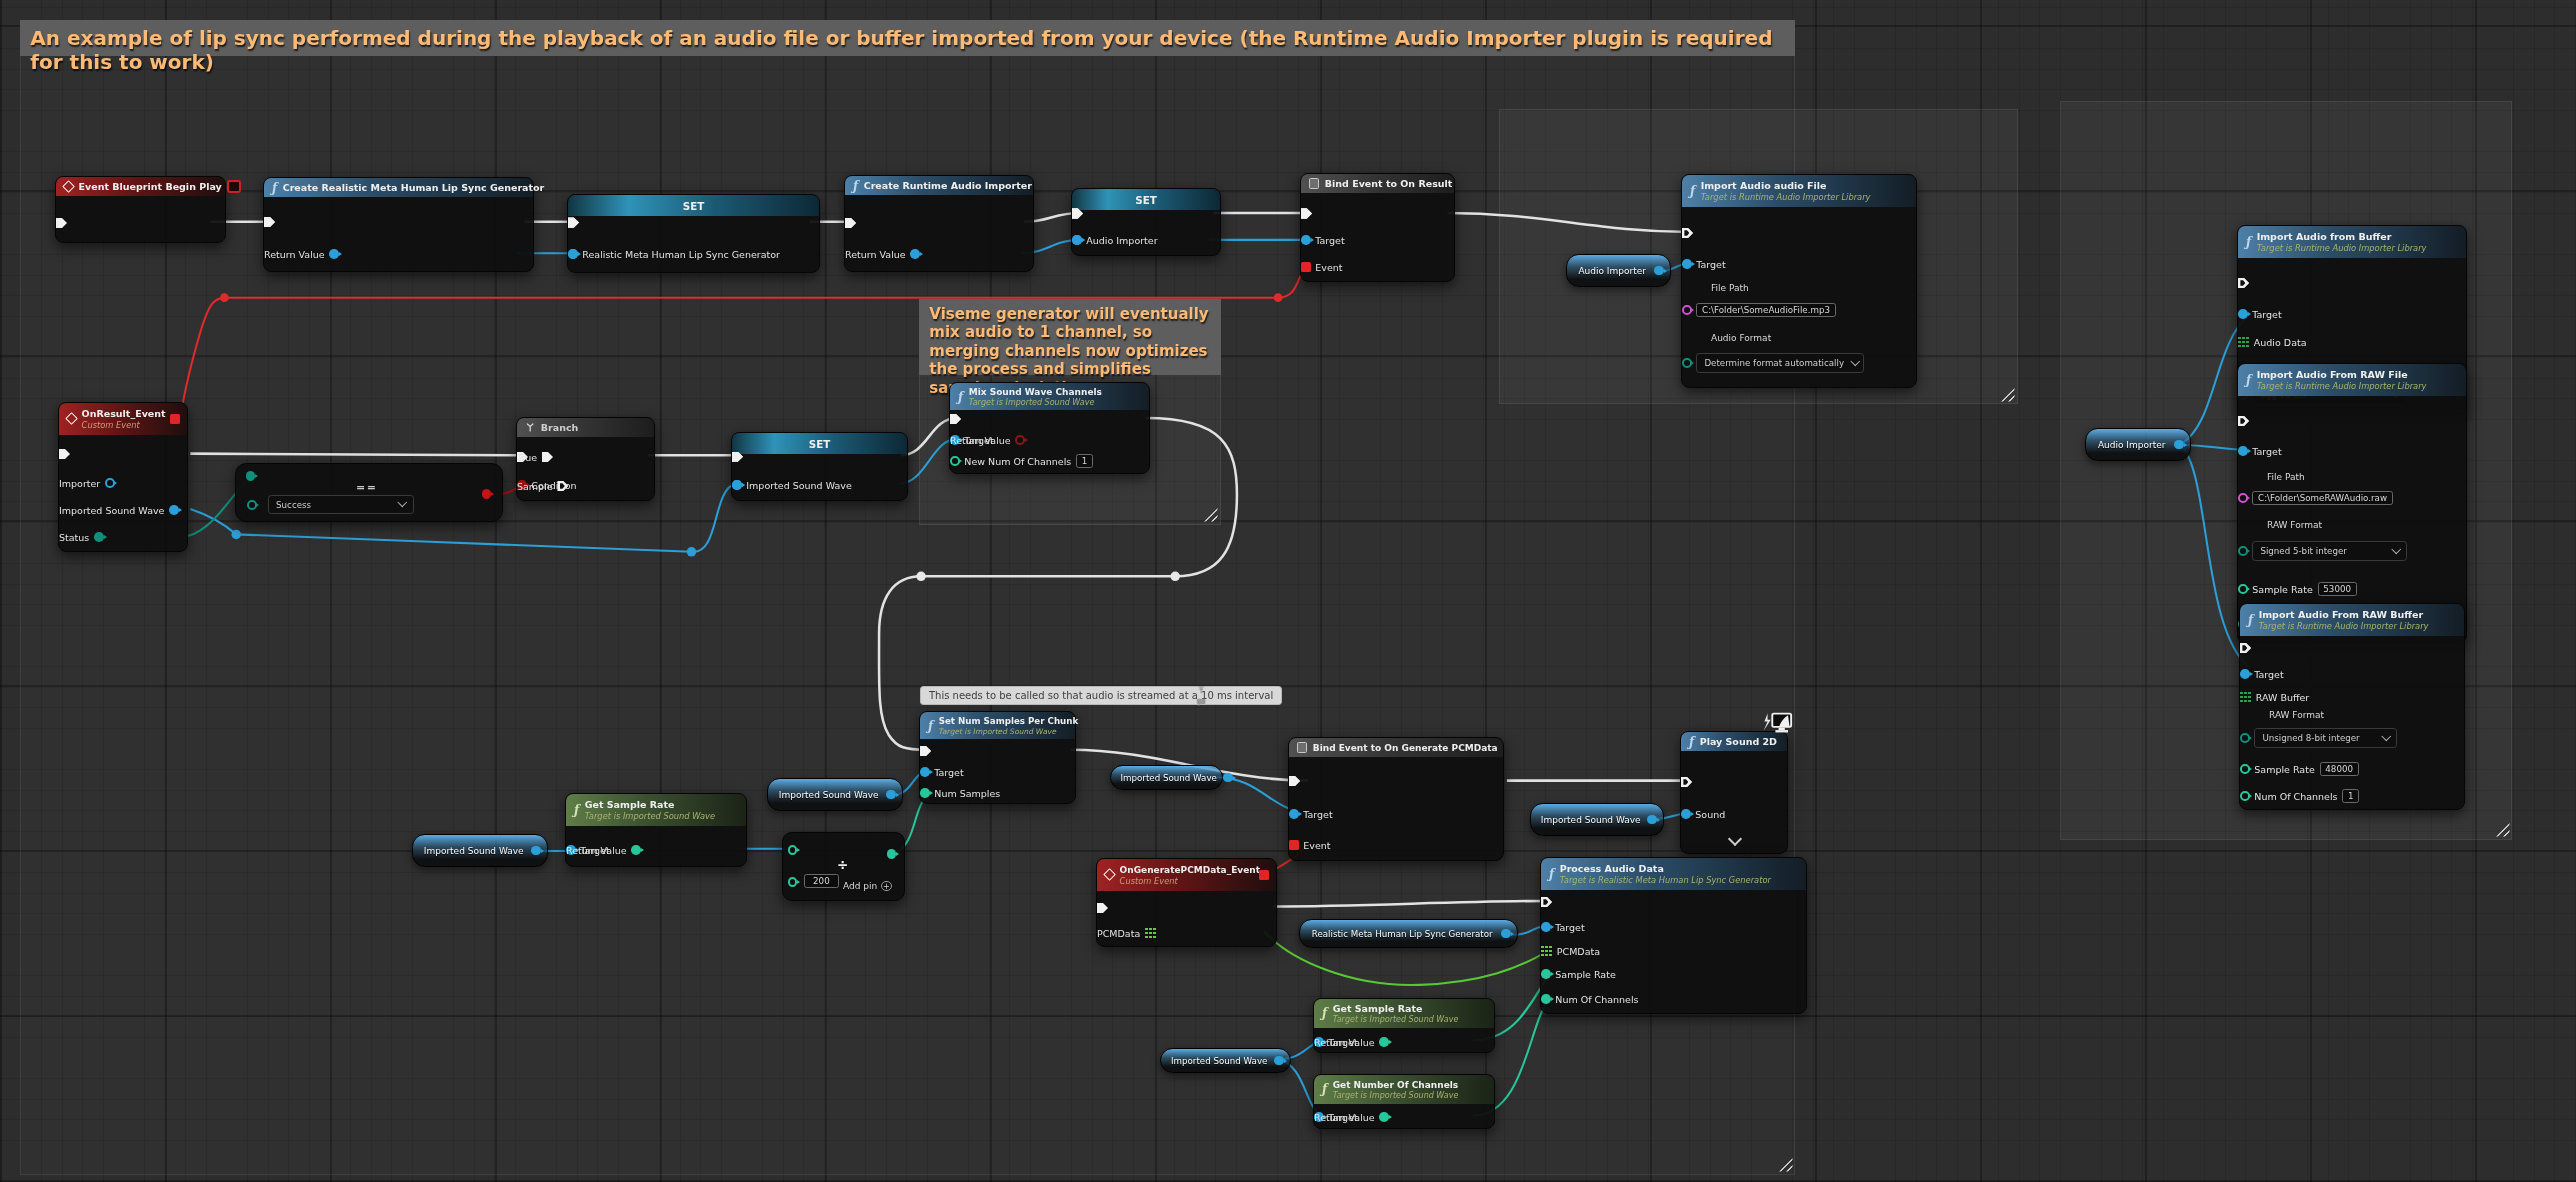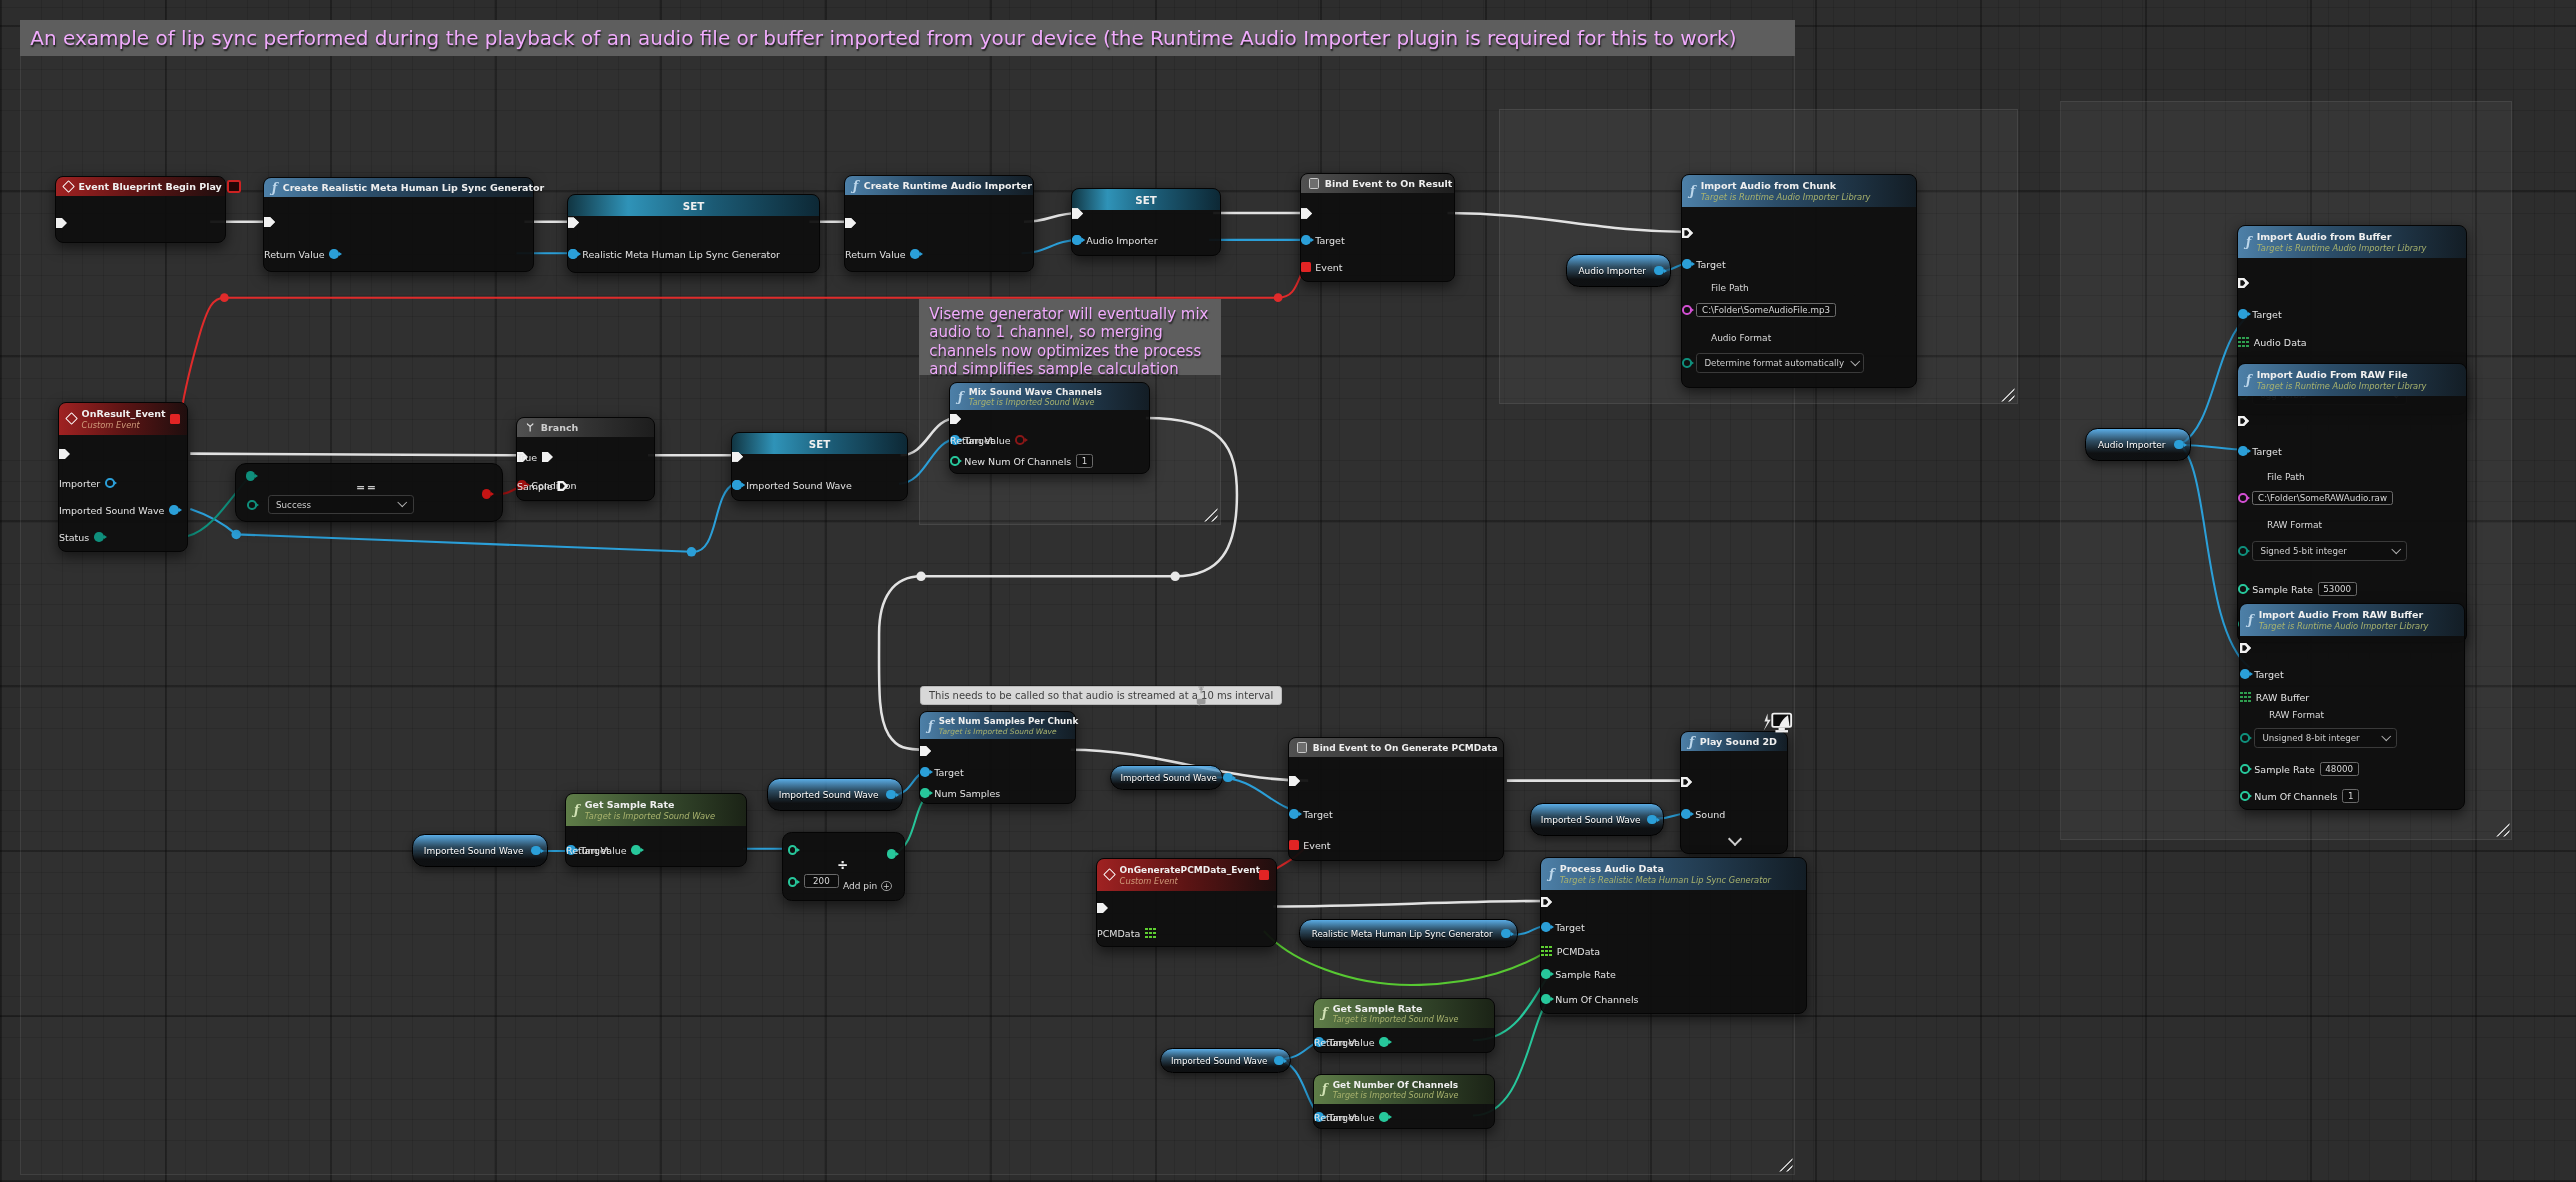--- a/index.html
+++ b/index.html
@@ -6,21 +6,21 @@
   #canvas{position:relative;width:2576px;height:1182px;overflow:hidden;
     font-family:"DejaVu Sans","Liberation Sans",sans-serif;
     background-color:#2d2d2d;
     background-image:
       repeating-linear-gradient(0deg, rgba(0,0,0,.30) 0 1.6px, transparent 1.6px 165px),
       repeating-linear-gradient(90deg, rgba(0,0,0,.30) 0 1.6px, transparent 1.6px 165px),
       repeating-linear-gradient(0deg, rgba(0,0,0,.12) 0 0.8px, transparent 0.8px 20.6px),
       repeating-linear-gradient(90deg, rgba(0,0,0,.12) 0 0.8px, transparent 0.8px 20.6px);}
   .cbody{position:absolute;background:rgba(255,255,255,.045);border:0.8px solid rgba(255,255,255,.08);z-index:1;box-sizing:border-box}
   .cbody.faint{background:rgba(255,255,255,.015)}
-  .cbar{position:absolute;background:#5e5e5e;color:#f0abfc;font-weight:normal;padding:5.5px 10.3px;line-height:1.24;
+  .cbar{position:absolute;background:#5e5e5e;color:#fdba74;font-weight:bold;padding:5.5px 10.3px;line-height:1.24;
         text-shadow:0.8px 1.6px 1.6px rgba(0,0,0,.75);box-sizing:border-box;z-index:1}
   .handle{position:absolute;width:13.5px;height:13.5px;z-index:1;clip-path:polygon(100% 0,100% 100%,0 100%);
         background:repeating-linear-gradient(135deg,#cfcfcf 0 1.6px,transparent 1.6px 4.8px)}
   svg.wires{position:absolute;left:0;top:0;z-index:2;pointer-events:none}
   .node{position:absolute;background:rgba(14,14,14,.94);border:0.8px solid #050505;border-radius:8px;
         box-shadow:0 4.8px 12.7px rgba(0,0,0,.55);z-index:3;box-sizing:border-box}
   .hdr{position:relative;display:flex;align-items:center;gap:5.5px;padding:0 8px;border-radius:7.1px 7.1px 0 0;
        color:#efefef;font-weight:bold;font-size:9.5px;white-space:nowrap;box-sizing:border-box}
   .hdr .sub{display:block;font-style:italic;font-weight:normal;font-size:8.3px;color:#a9b36e;margin-top:0.8px}
   .h1{height:19px}.h2{height:32px}
@@ -248,21 +248,21 @@
   </div>
 
   <div class="cap" style="left:1566px;top:254px;width:105px;height:33px">
     <span class="lb">Audio Importer</span>
       <span class="pc f cblue"></span>
     </div>
 
   <div class="node" style="left:1681px;top:174px;width:236px;height:214px">
     <div class="hdr h-fn h2">
         <span class="fico">ƒ</span>
-      <span><span>Import Audio from Chunk</span>
+      <span><span>Import Audio audio File</span>
       <span class="sub">Target is Runtime Audio Importer Library</span></span>
       </div>
     <div class="prow l" style="top:47px">
         <span class="pe"></span>
       </div>
     <div class="prow r" style="top:47px">
         <span class="pe h"></span>
       </div>
     <div class="prow l cblue" style="top:78px">
       <span class="pc f"></span>

